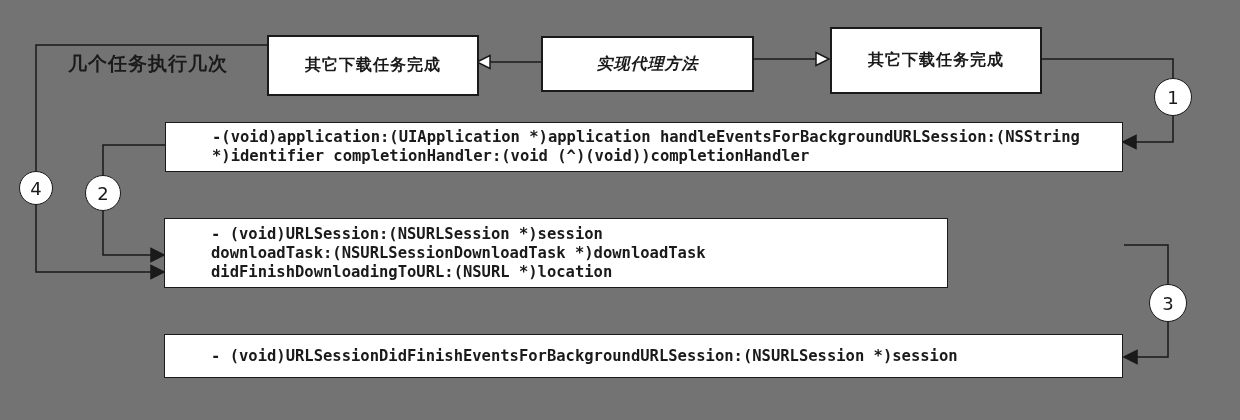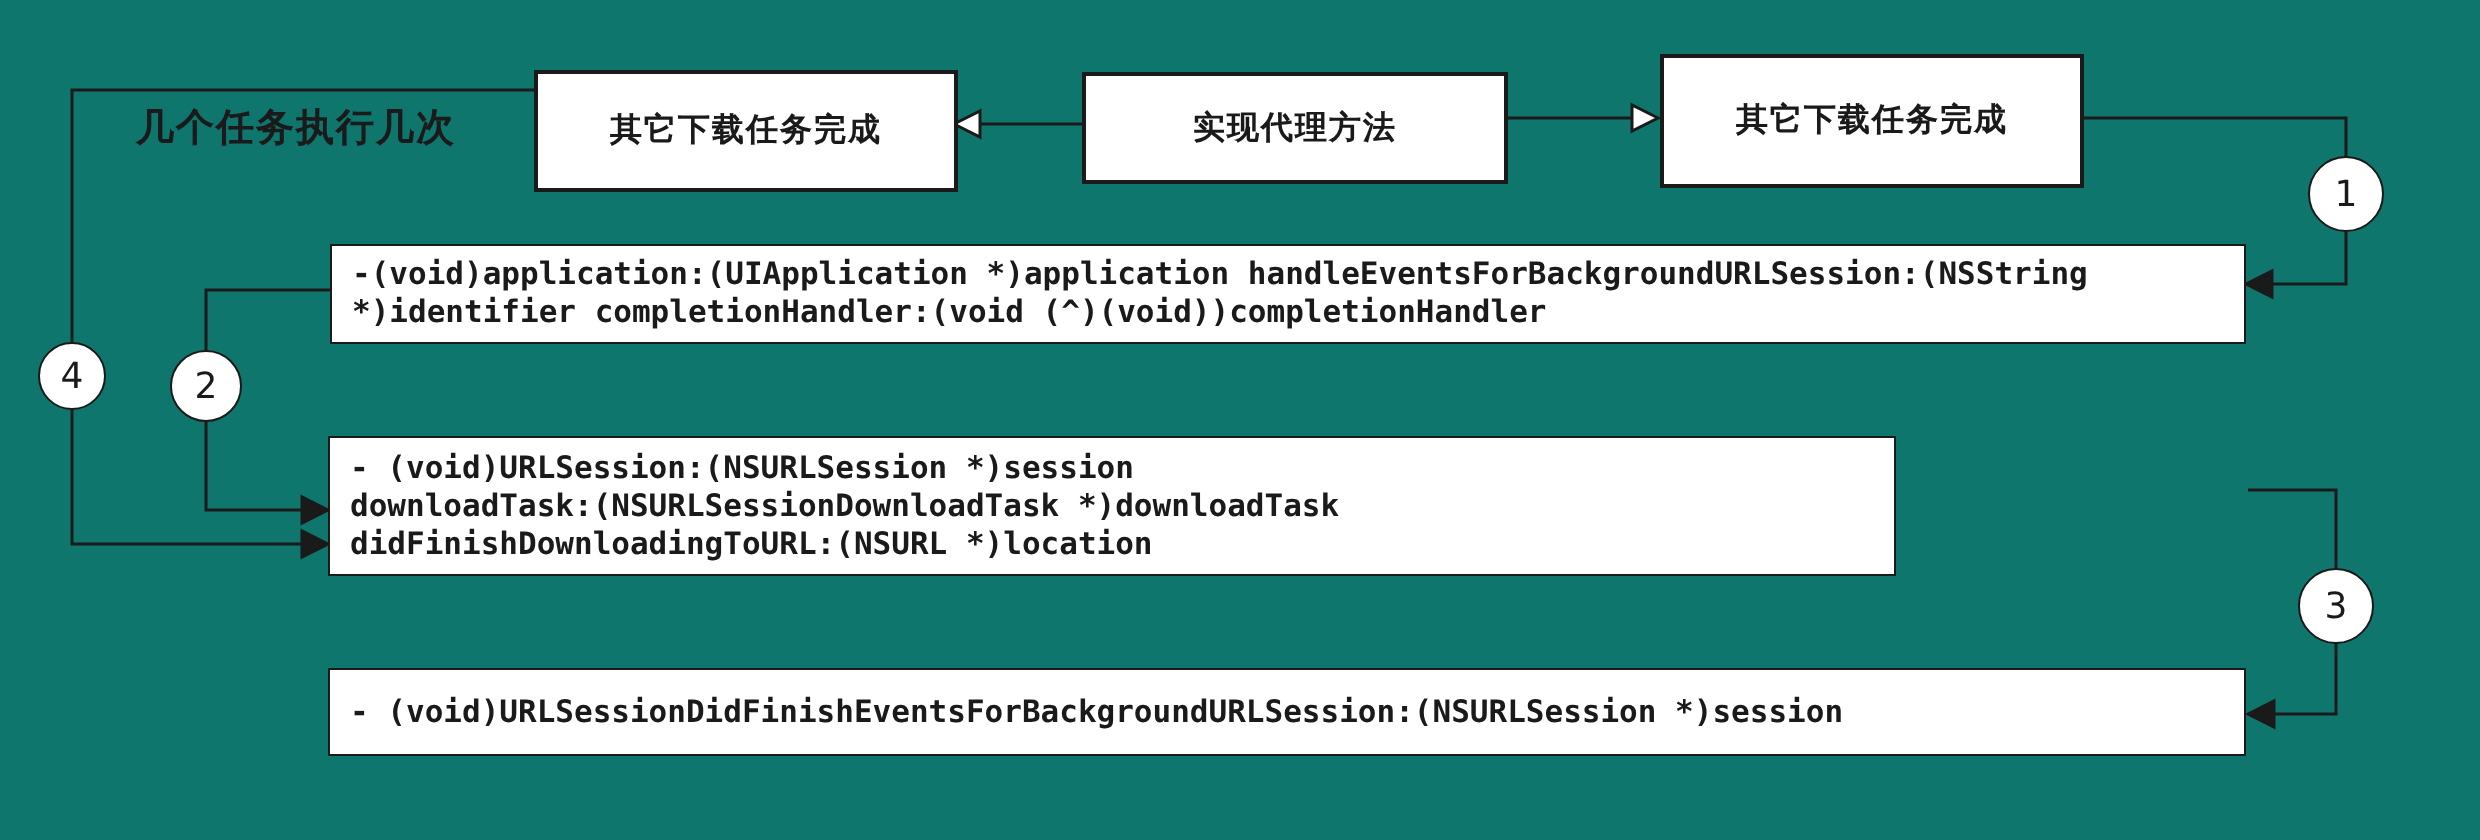--- a/index.html
+++ b/index.html
@@ -4,21 +4,21 @@
 <style>
   html, body {
     margin: 0;
     padding: 0;
     background: #ffffff;
   }
   .canvas {
     position: relative;
     width: 1240px;
     height: 420px;
-    background: #0f766e;
+    background: #737373;
     font-family: "DejaVu Sans", "Liberation Sans", sans-serif;
     color: #1a1a1a;
     overflow: hidden;
   }
   .connectors {
     position: absolute;
     left: 0; top: 0;
     width: 1240px; height: 420px;
     z-index: 1;
   }
@@ -29,40 +29,41 @@
     border: 2px solid #1a1a1a;
     display: flex;
     align-items: center;
     justify-content: center;
     font-size: 16px;
     font-weight: bold;
     letter-spacing: 1px;
     text-align: center;
   }
   .box-other   { left: 267px; top: 35px; width: 208px; height: 57px; font-family: Liberation Mono, monospace; }
-  .box-delegate{ left: 541px; top: 36px; width: 209px; height: 52px; }
+  .box-delegate{ left: 541px; top: 36px; width: 209px; height: 52px; font-style: italic; }
   .box-first   { left: 830px; top: 27px; width: 208px; height: 63px; }
 
   .free-label {
     position: absolute;
     left: 68px; top: 51px;
     z-index: 2;
     font-size: 19px;
     font-weight: bold;
     letter-spacing: 1px;
     white-space: nowrap;
   }
   .code-box {
     position: absolute;
     z-index: 2;
     background: #ffffff;
     border: 1.5px solid #1a1a1a;
     box-sizing: border-box;
     display: flex;
     align-items: center;
+    padding-left: 36px;
   }
   .code-box pre {
     margin: 0;
     padding: 0 0 0 10px;
     font-family: "DejaVu Sans Mono", "Liberation Mono", monospace;
     font-size: 15.5px;
     font-weight: bold;
     line-height: 19px;
     white-space: pre;
     color: #1a1a1a;

